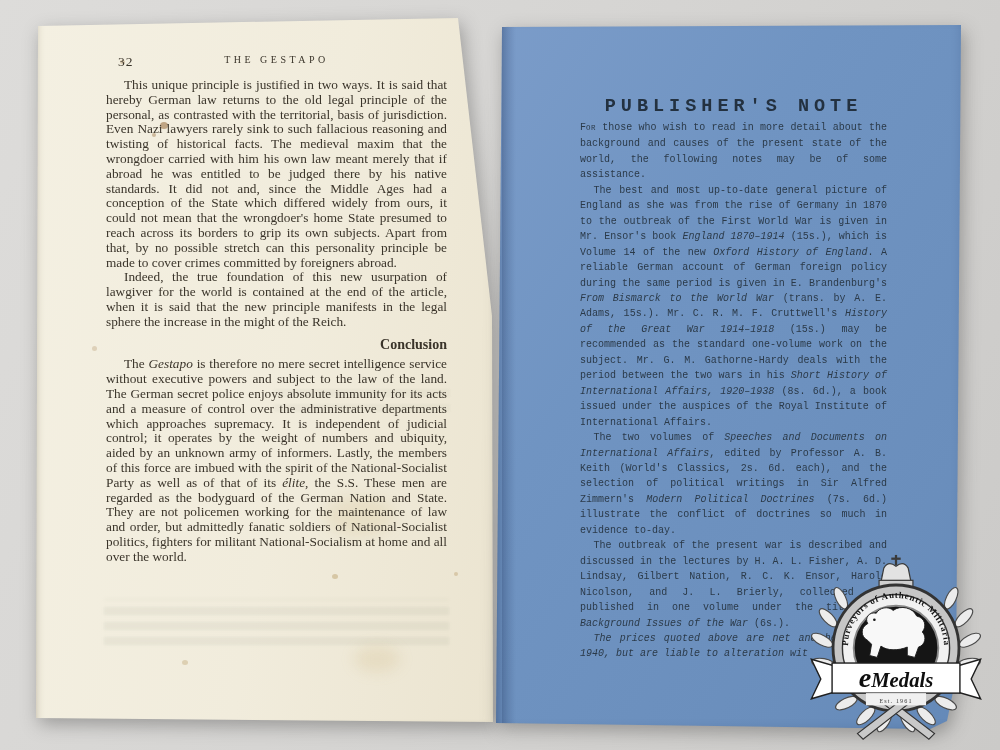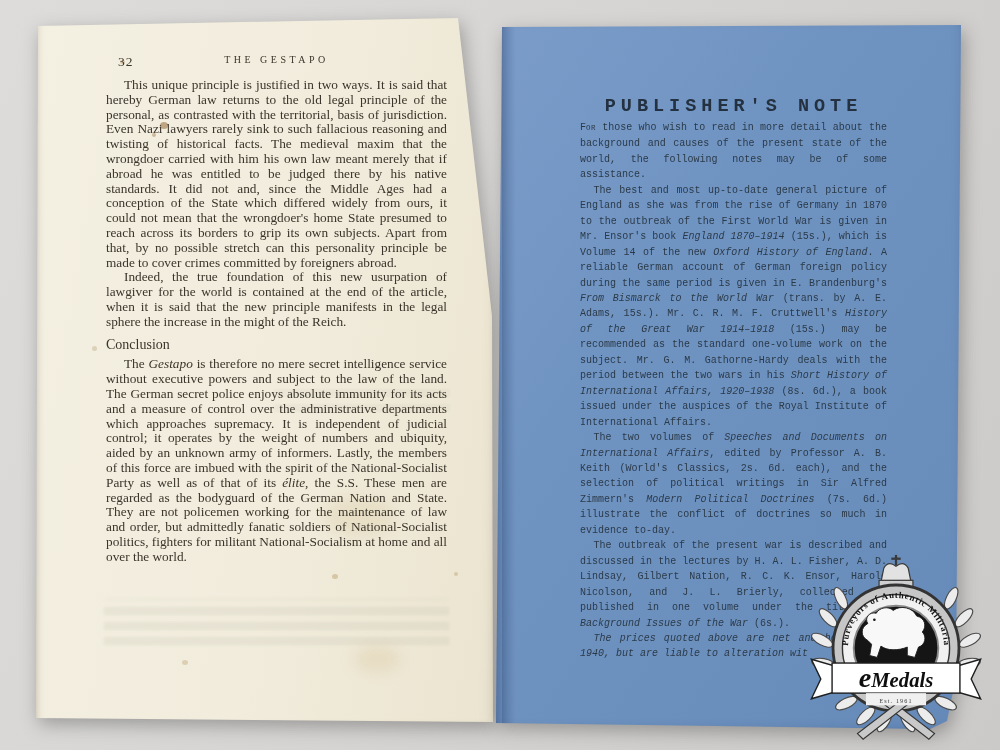--- a/index.html
+++ b/index.html
@@ -19,21 +19,21 @@
   .lp-text{position:absolute;left:72px;top:38px;width:341px;color:#3a342a;}
   .lp-header{position:relative;height:17px;font-size:13.5px;}
   .lp-num{position:absolute;left:0;top:0;letter-spacing:1px;margin-left:12px;}
   .lp-running{display:block;text-align:center;letter-spacing:3.5px;font-size:10px;}
   .lp-body{margin-top:7px;font-size:13.3px;line-height:14.8px;text-align:justify;}
   .para{margin:0;}
   .para.indent{text-indent:1.35em;}
   .para.it{font-style:italic;}
   .it{font-style:italic;}
   .sc{text-transform:uppercase;font-size:0.75em;letter-spacing:0.5px;}
-  .sec-heading{text-align:left;font-weight:normal;font-size:14px;margin:8px 0 5px;}
+  .sec-heading{text-align:right;font-weight:bold;font-size:14px;margin:8px 0 5px;}
 
   .spot{position:absolute;border-radius:50%;filter:blur(.7px);}
   .sp1{left:126px;top:106px;width:8px;height:7px;background:rgba(150,106,56,.55);}
   .sp1b{left:118px;top:117px;width:4px;height:4px;background:rgba(150,106,56,.4);}
   .sp2{left:86px;top:44px;width:5px;height:4px;background:rgba(160,120,66,.35);}
   .sp3{left:58px;top:330px;width:5px;height:5px;background:rgba(160,120,66,.25);}
   .sp4{left:298px;top:558px;width:6px;height:5px;background:rgba(170,134,70,.35);}
   .sp5{left:148px;top:644px;width:6px;height:5px;background:rgba(170,134,70,.28);}
   .sp6{left:420px;top:556px;width:4px;height:4px;background:rgba(170,134,70,.3);}
   .stain{position:absolute;border-radius:50%;filter:blur(7px);}

